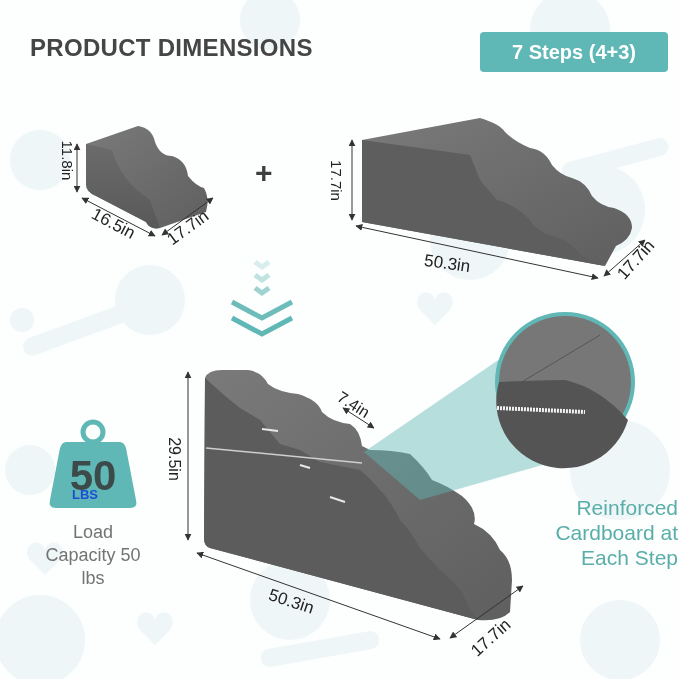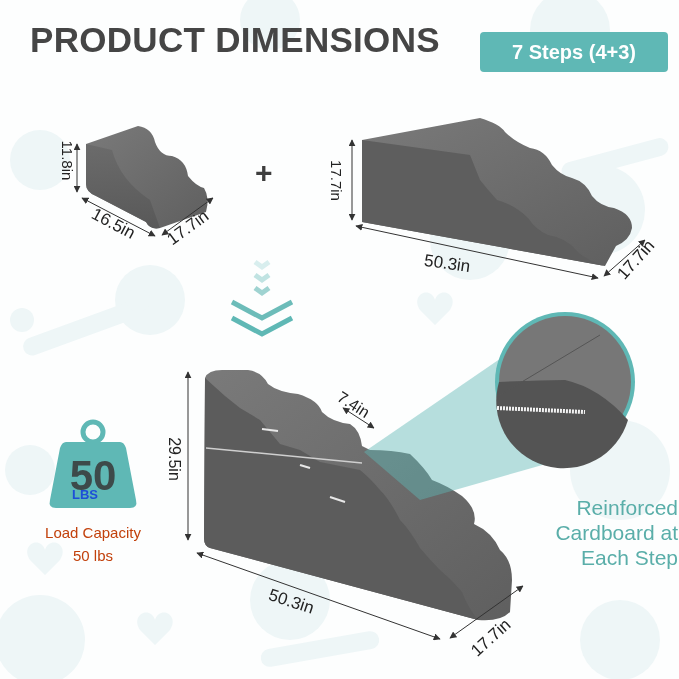--- a/index.html
+++ b/index.html
@@ -1,25 +1,25 @@
 <!DOCTYPE html>
 <html><head>
 <meta charset="utf-8">
 <style>
   html, body { margin:0; padding:0; }
   body { width:679px; height:679px; overflow:hidden; background:#ffffff; font-family:"Liberation Sans", sans-serif; }
   .canvas { position:relative; width:679px; height:679px; background:#fdfefe; overflow:hidden; }
   .bg { position:absolute; left:0; top:0; width:679px; height:679px; }
-  .title { position:absolute; left:30px; top:20px; font-size:35px; font-weight:bold; color:#454545; letter-spacing:0.3px; white-space:nowrap; }
+  .title { position:absolute; left:30px; top:34px; font-size:24px; font-weight:bold; color:#454545; letter-spacing:0.3px; white-space:nowrap; }
   .badge { position:absolute; left:480px; top:32px; width:188px; height:40px; background:#5fb8b5; border-radius:4px; color:#fff; font-size:20px; font-weight:bold; display:flex; align-items:center; justify-content:center; }
   .dim { position:absolute; font-size:15px; color:#222; white-space:nowrap; transform-origin:center center; }
   .plus { position:absolute; left:255px; top:158px; font-size:30px; font-weight:bold; color:#3e3e3e; line-height:1; }
   .weight-num { position:absolute; left:52px; top:452px; width:82px; text-align:center; font-size:42px; font-weight:bold; color:#3d4a4a; }
   .weight-unit { position:absolute; left:44px; top:487px; width:82px; text-align:center; font-size:13px; font-weight:bold; color:#1d4ed8; }
-  .load { position:absolute; left:38px; top:521px; width:110px; text-align:center; font-size:15px; color:#c2410c; line-height:23px; }
+  .load { position:absolute; left:38px; top:521px; width:110px; text-align:center; font-size:18px; color:#737373; line-height:23px; }
   .reinf { position:absolute; left:508px; top:495px; width:170px; text-align:right; font-size:21px; color:#5aaea9; line-height:25px; }
   .art { position:absolute; left:0; top:0; }
 </style>
 </head>
 <body>
 
 <div class="canvas">
 
   <svg class="bg" viewBox="0 0 679 679">
     <g fill="#eef6f7">

